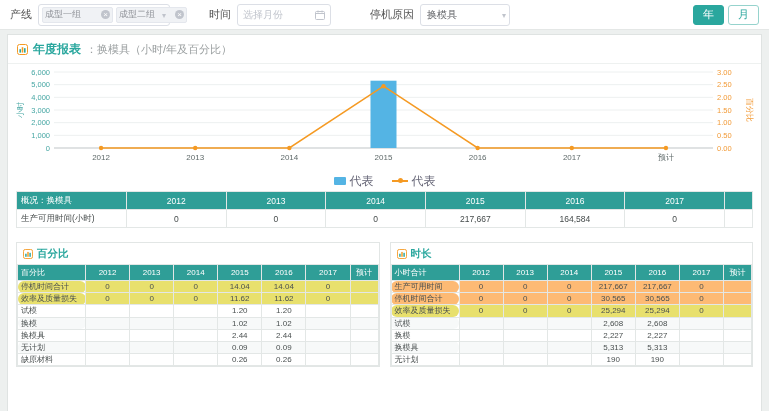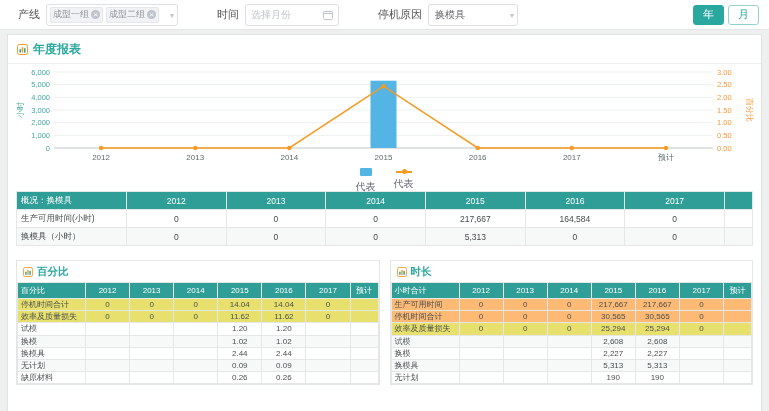--- a/index.html
+++ b/index.html
@@ -1,26 +1,26 @@
 <!DOCTYPE html>
 <html lang="zh"><head>
 <meta charset="utf-8">
 <style>
   *{margin:0;padding:0;box-sizing:border-box;}
   html,body{width:769px;height:411px;overflow:hidden;background:#edf0ef;
     font-family:"Liberation Sans","DejaVu Sans",sans-serif;color:#333;}
   
   .topbar{height:30px;background:#fff;border-bottom:1px solid #e4e7e6;
     display:flex;align-items:center;padding:0 10px;}
-  .f-label{font-size:11px;color:#555;margin-right:6px;white-space:nowrap;margin-left:8px;}
+  .f-label{font-size:11px;color:#555;margin-right:6px;white-space:nowrap;}
   .ml{margin-left:39px;}
   .ctrl{position:relative;display:flex;align-items:center;height:22px;background:#fff;
     border:1px solid #dcdfe6;border-radius:3px;font-size:10px;color:#606266;}
   .multiselect{width:132px;padding:0 14px 0 3px;gap:3px;}
-  .tag{display:inline-flex;align-items:center;gap:2px;background:#f0f2f5;border:1px solid #e4e7ed;
+  .tag{display:inline-flex;align-items:center;gap:20px;background:#f0f2f5;border:1px solid #e4e7ed;
     border-radius:2px;font-size:9px;color:#909399;padding:0 2px;height:16px;white-space:nowrap;}
   .tag .x{width:9px;height:9px;line-height:9px;text-align:center;border-radius:50%;
     background:#c0c4cc;color:#fff;font-size:8px;cursor:pointer;}
   .chev{position:absolute;right:3px;top:50%;transform:translateY(-50%);
     color:#c0c4cc;font-size:8px;pointer-events:none;}
   .dateinput{width:94px;padding:0 5px;justify-content:space-between;}
   .placeholder{color:#c0c4cc;font-size:10px;}
   .select{width:90px;padding:0 14px 0 6px;}
   .spacer{flex:1;}
   .btn{height:20px;min-width:30px;font-size:11px;line-height:1;border-radius:3px;
@@ -29,41 +29,41 @@
   .btn-month{background:#fff;color:#2aa79e;border-color:#96d3cd;margin-left:4px;}
   
   .main{margin:4px 7px 0 7px;background:#fff;border:1px solid #dfe3e2;height:600px;}
   .panel-head{display:flex;align-items:center;gap:5px;padding:6px 9px 5px 9px;
     border-bottom:1px solid #eef1f0;}
   .title-prefix{color:#2aa79e;font-size:12px;font-weight:bold;}
   .title-suffix{color:#9a9fa0;font-size:11px;}
   
   .chart-wrap{padding:2px 6px 0 6px;}
   .legend{display:flex;justify-content:center;gap:18px;align-items:center;height:14px;}
-  .legend-item{display:inline-flex;align-items:center;gap:4px;font-size:10px;color:#667;cursor:pointer;flex-direction:column;}
+  .legend-item{display:inline-flex;align-items:center;gap:4px;font-size:12px;color:#667;cursor:pointer;}
   .sw-bar{width:12px;height:8px;border-radius:1px;display:inline-block;}
   .sw-line{width:16px;height:2px;display:inline-block;position:relative;}
   .sw-dot{position:absolute;left:6px;top:-2px;width:5px;height:5px;border-radius:50%;}
   
   table{border-collapse:collapse;width:100%;table-layout:fixed;}
   th,td{border:1px solid #e3e7e6;overflow:hidden;white-space:nowrap;}
   thead th{background:#2f9e97;color:#fff;font-weight:normal;margin-left:22px;}
   .sum-table{margin:3px 8px 0 8px;width:calc(100% - 16px);}
   .sum-table th{font-size:8.5px;padding:2.5px 4px;text-align:center;}
   .sum-table td{font-size:8.5px;padding:2.5px 4px;text-align:center;color:#454b4b;margin-left:32px;}
   .sum-table .lbl{text-align:left;color:#454b4b;}
   .sum-table tbody tr:nth-child(even){background:#f7f9f9;}
   
   .panels-row{display:flex;gap:10px;margin:14px 8px 0 8px;}
   .sub-panel{flex:1;border:1px solid #e2e6e5;background:#fff;min-width:0;}
   .sub-head{display:flex;align-items:center;gap:4px;padding:4px 6px 3px 6px;}
   .sub-title{color:#2aa79e;font-size:10.5px;font-weight:bold;}
   .mini-table th{font-size:8px;padding:2px 3px;text-align:center;}
   .mini-table td{font-size:8px;padding:1px 3px;line-height:1.15;text-align:center;color:#4a5050;}
-  .mini-table .lbl{text-align:left;}
+  .mini-table .lbl{text-align:left;border-radius:6px;}
   .mini-table tbody tr:nth-child(even){background:#f7f9f9;}
   tr.hl-yellow td{background:#e8e06d;}
   tr.hl-green td{background:#76c044;}
   tr.hl-cyan td{background:#fdba74;}
 </style>
 </head>
 <body>
 
 <div class="topbar">
   <span class="f-label">产线</span>
@@ -104,20 +104,21 @@
 <div class="main">
 
   <div class="panel-head">
     <svg width="11" height="11" viewBox="0 0 11 11">
       <rect x="0.5" y="0.5" width="10" height="10" rx="2" fill="none" stroke="#f59a23"></rect>
       <rect x="2.4" y="5.2" width="1.6" height="3.4" fill="#2aa79e"></rect>
       <rect x="4.7" y="3.2" width="1.6" height="5.4" fill="#f59a23"></rect>
       <rect x="7.0" y="4.2" width="1.6" height="4.4" fill="#2aa79e"></rect>
     </svg>
     <span class="title-prefix">年度报表</span>
+    <span class="title-suffix">：换模具（小时/年及百分比）</span>
   </div>
 
   <div class="chart-wrap">
     <svg id="chart-svg" width="741" height="104">
         <line x1="40" x2="699" y1="6" y2="6" stroke="#edf0f0"></line>
         <text x="36" y="8.5" text-anchor="end" font-size="7.5" fill="#45a6a3">6,000</text>
         <text x="703" y="8.5" font-size="7.5" fill="#f29b38">3.00</text>
         <line x1="40" x2="699" y1="18.666666666666664" y2="18.666666666666664" stroke="#edf0f0"></line>
         <text x="36" y="21.166666666666664" text-anchor="end" font-size="7.5" fill="#45a6a3">5,000</text>
         <text x="703" y="21.166666666666664" font-size="7.5" fill="#f29b38">2.50</text>
@@ -197,30 +198,20 @@
         <tr>
           <td class="lbl">生产可用时间(小时)</td>
           <td>0</td>
           <td>0</td>
           <td>0</td>
           <td>217,667</td>
           <td>164,584</td>
           <td>0</td>
           <td></td>
         </tr>
-        <tr>
-          <td class="lbl">换模具（小时）</td>
-          <td>0</td>
-          <td>0</td>
-          <td>0</td>
-          <td>5,313</td>
-          <td>0</td>
-          <td>0</td>
-          <td></td>
-        </tr>
       </tbody>
     </table>
 
   <div class="panels-row">
     <div class="sub-panel">
       <div class="sub-head">
         <svg width="10" height="10" viewBox="0 0 11 11">
           <rect x="0.5" y="0.5" width="10" height="10" rx="2" fill="none" stroke="#f59a23"></rect>
           <rect x="2.4" y="5.2" width="1.6" height="3.4" fill="#2aa79e"></rect>
           <rect x="4.7" y="3.2" width="1.6" height="5.4" fill="#f59a23"></rect>

